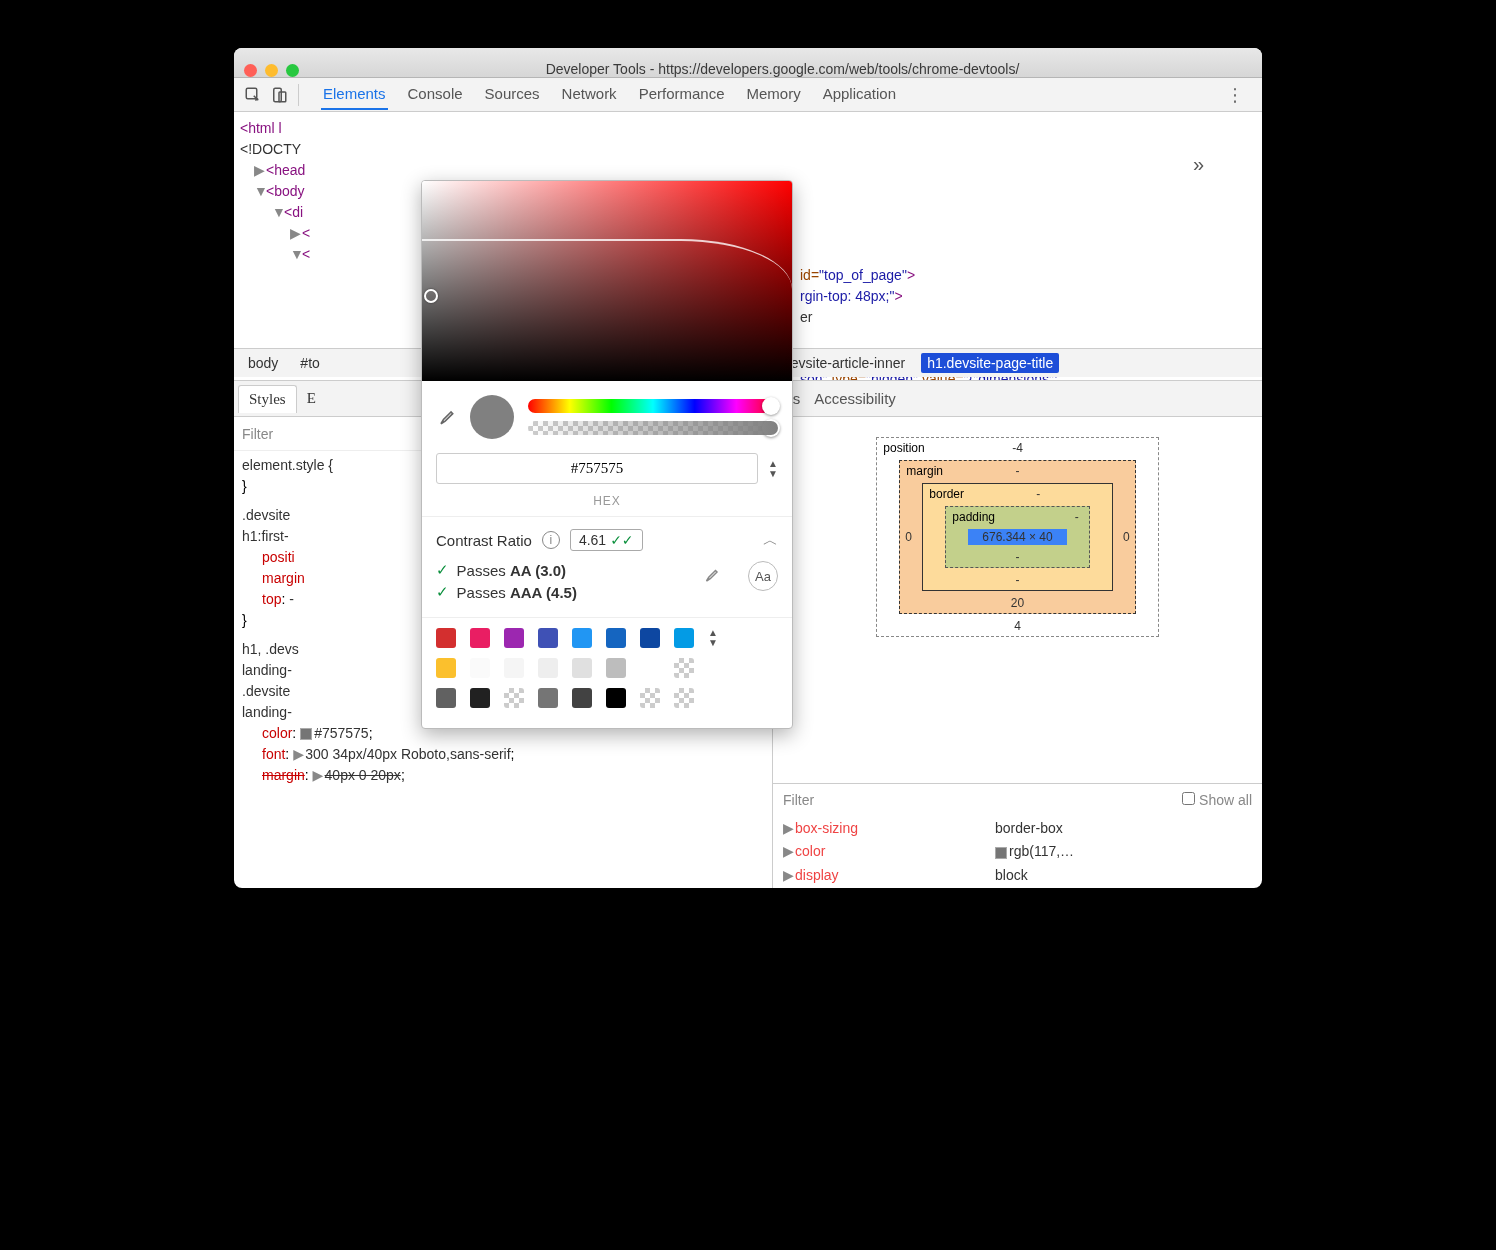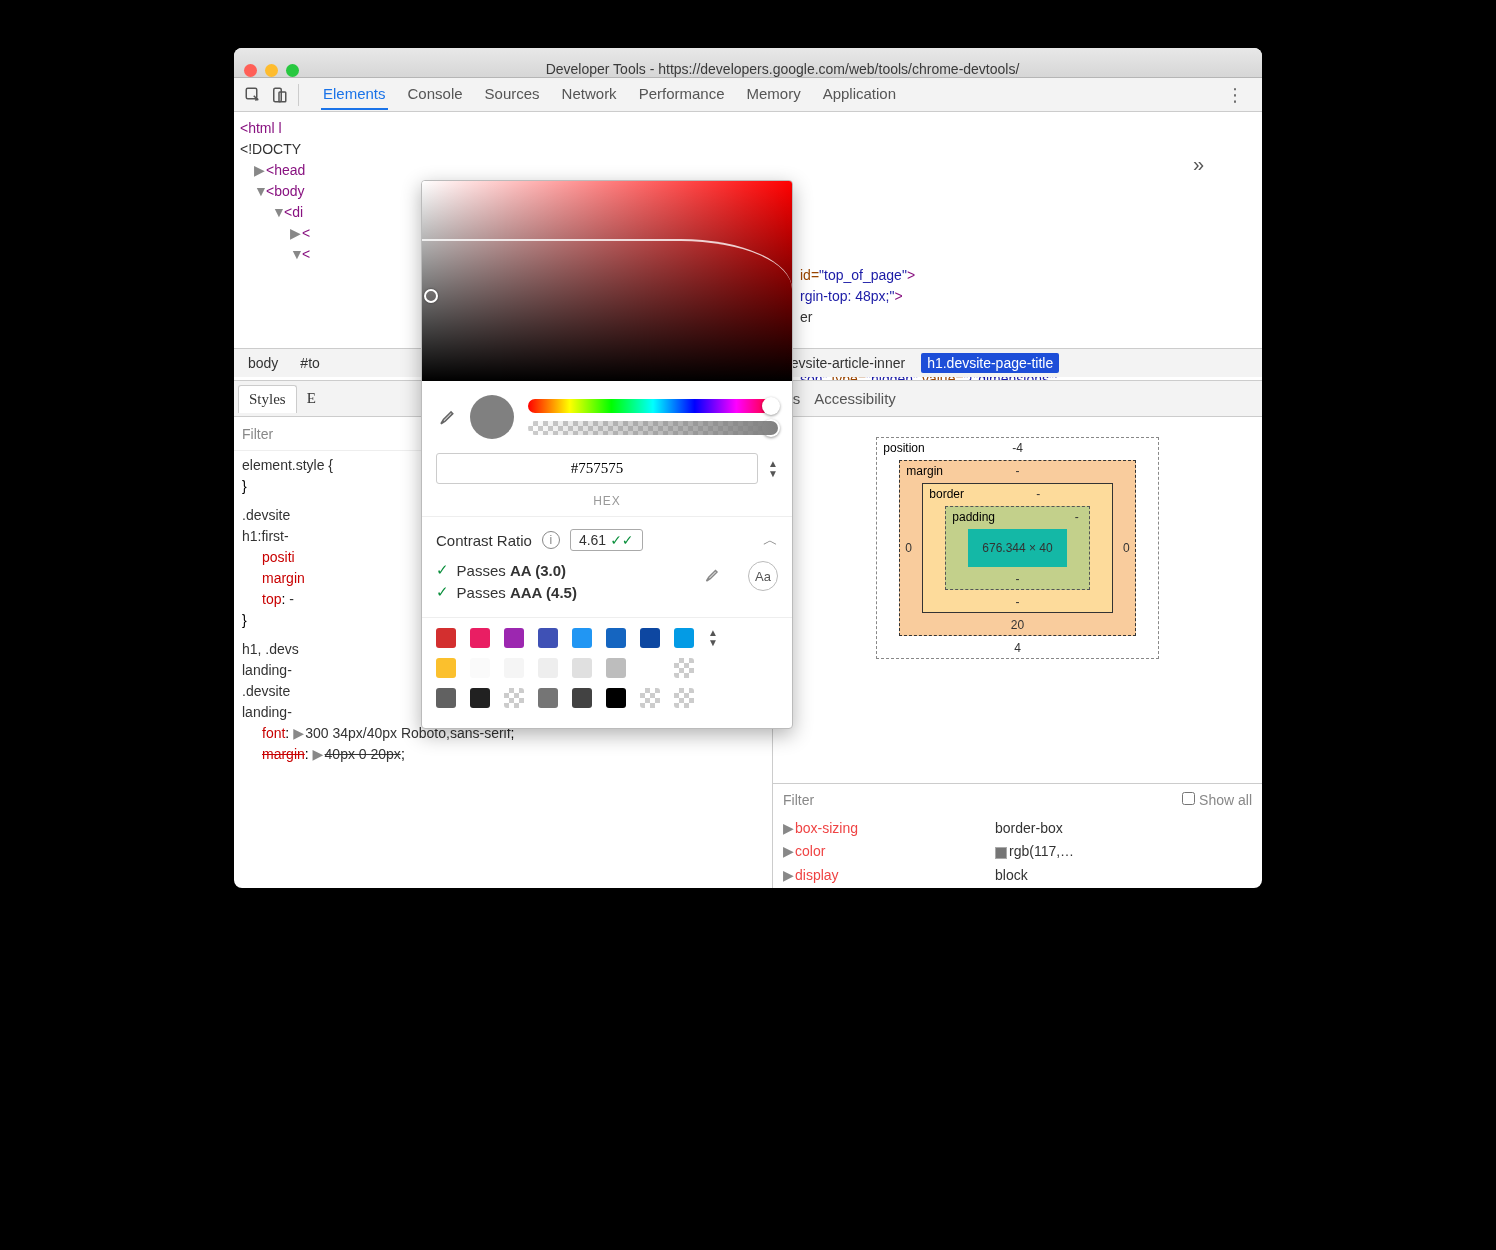--- a/index.html
+++ b/index.html
@@ -39,21 +39,21 @@
 .swatch{display:inline-block;width:12px;height:12px;background:#757575;border:1px solid #aaa;vertical-align:middle;margin-right:2px}
 .right-panel{flex:1;border-left:1px solid #ccc;display:flex;flex-direction:column}
 .right-tabs{height:36px;border-bottom:1px solid #ccc;background:#f3f3f3;display:flex;align-items:center;padding-left:8px;gap:14px;font-size:15px;color:#555}
 .box-model{flex:1;display:flex;align-items:flex-start;justify-content:center;padding:20px}
 .bm{position:relative;font-family:Menlo,monospace;font-size:12px}
 .bm-layer{padding:22px;text-align:center;position:relative}
 .bm-pos{border:1px dashed #888}
 .bm-margin{background:#f9cc9d;border:1px dashed #333}
 .bm-border{background:#fddb9b;border:1px solid #333}
 .bm-padding{background:#c3d08b;border:1px dashed #555}
-.bm-content{background:#14b8a6;padding:12px 14px;color:#333}
+.bm-content{background:#3b82f6;padding:1px 14px;color:#333}
 .bm-label{position:absolute;top:3px;left:6px;font-size:12px}
 .bm-val{font-size:12px;color:#333}
 .computed-filter{height:34px;border-top:1px solid #ccc;display:flex;align-items:center;padding:0 10px;color:#888;justify-content:space-between;font-family:-apple-system}
 .computed-list{overflow:hidden;font-family:Menlo,monospace;font-size:14px;line-height:1.7}
 .computed-list .row{display:flex;padding:0 10px}
 .computed-list .k{color:#ef4444;flex:0 0 200px}.computed-list .cv{flex:1;color:#333}
 
 .picker{position:absolute;top:132px;left:187px;width:372px;background:#fff;border:1px solid #bbb;border-radius:4px;box-shadow:0 6px 20px rgba(0,0,0,.3);z-index:50;overflow:hidden}
 .sat{height:200px;position:relative;background:linear-gradient(to top,#000,transparent),linear-gradient(to right,#fff,#ff0000)}
 .sat-curve{position:absolute;top:80px;left:0;right:0;height:50px;border-top:2px solid rgba(255,255,255,.8);border-radius:0 200px 0 0/0 90px 0 0;transform:translateY(-22px)}
@@ -172,20 +172,21 @@
             <div style="margin-top:8px"><span class="rule-src">t.css:1</span><span class="sel-text">.devsite</span></div>
             <div class="sel-text">h1:first-</div>
             <div style="padding-left:20px"><span class="prop">positi</span></div>
             <div style="padding-left:20px"><span class="prop">margin</span></div>
             <div style="padding-left:20px"><span class="prop">top</span>: <span class="pval">-</span></div>
             <div><span>}</span></div>
             <div style="margin-top:8px"><span class="rule-src">t.css:1</span><span class="sel-text">h1, .devs</span></div>
             <div class="sel-text">landing-</div>
             <div class="sel-text">.devsite</div>
             <div class="sel-text">landing-</div>
+            <div style="padding-left:20px"><span class="prop">color</span>: <span class="swatch"></span><span class="pval">#757575</span>;</div>
             <div style="padding-left:20px"><span class="prop">font</span>: <span class="tri">▶</span><span class="pval">300 34px/40px Roboto,sans-serif</span>;</div>
             <div style="padding-left:20px"><span class="prop struck">margin</span>: <span class="tri">▶</span><span class="pval struck">40px 0 20px</span>;</div>
           </div>
         </div>
 
         <div class="right-panel">
           <div class="right-tabs">
             <span>ies</span>
             <span>Accessibility</span>
           </div>

